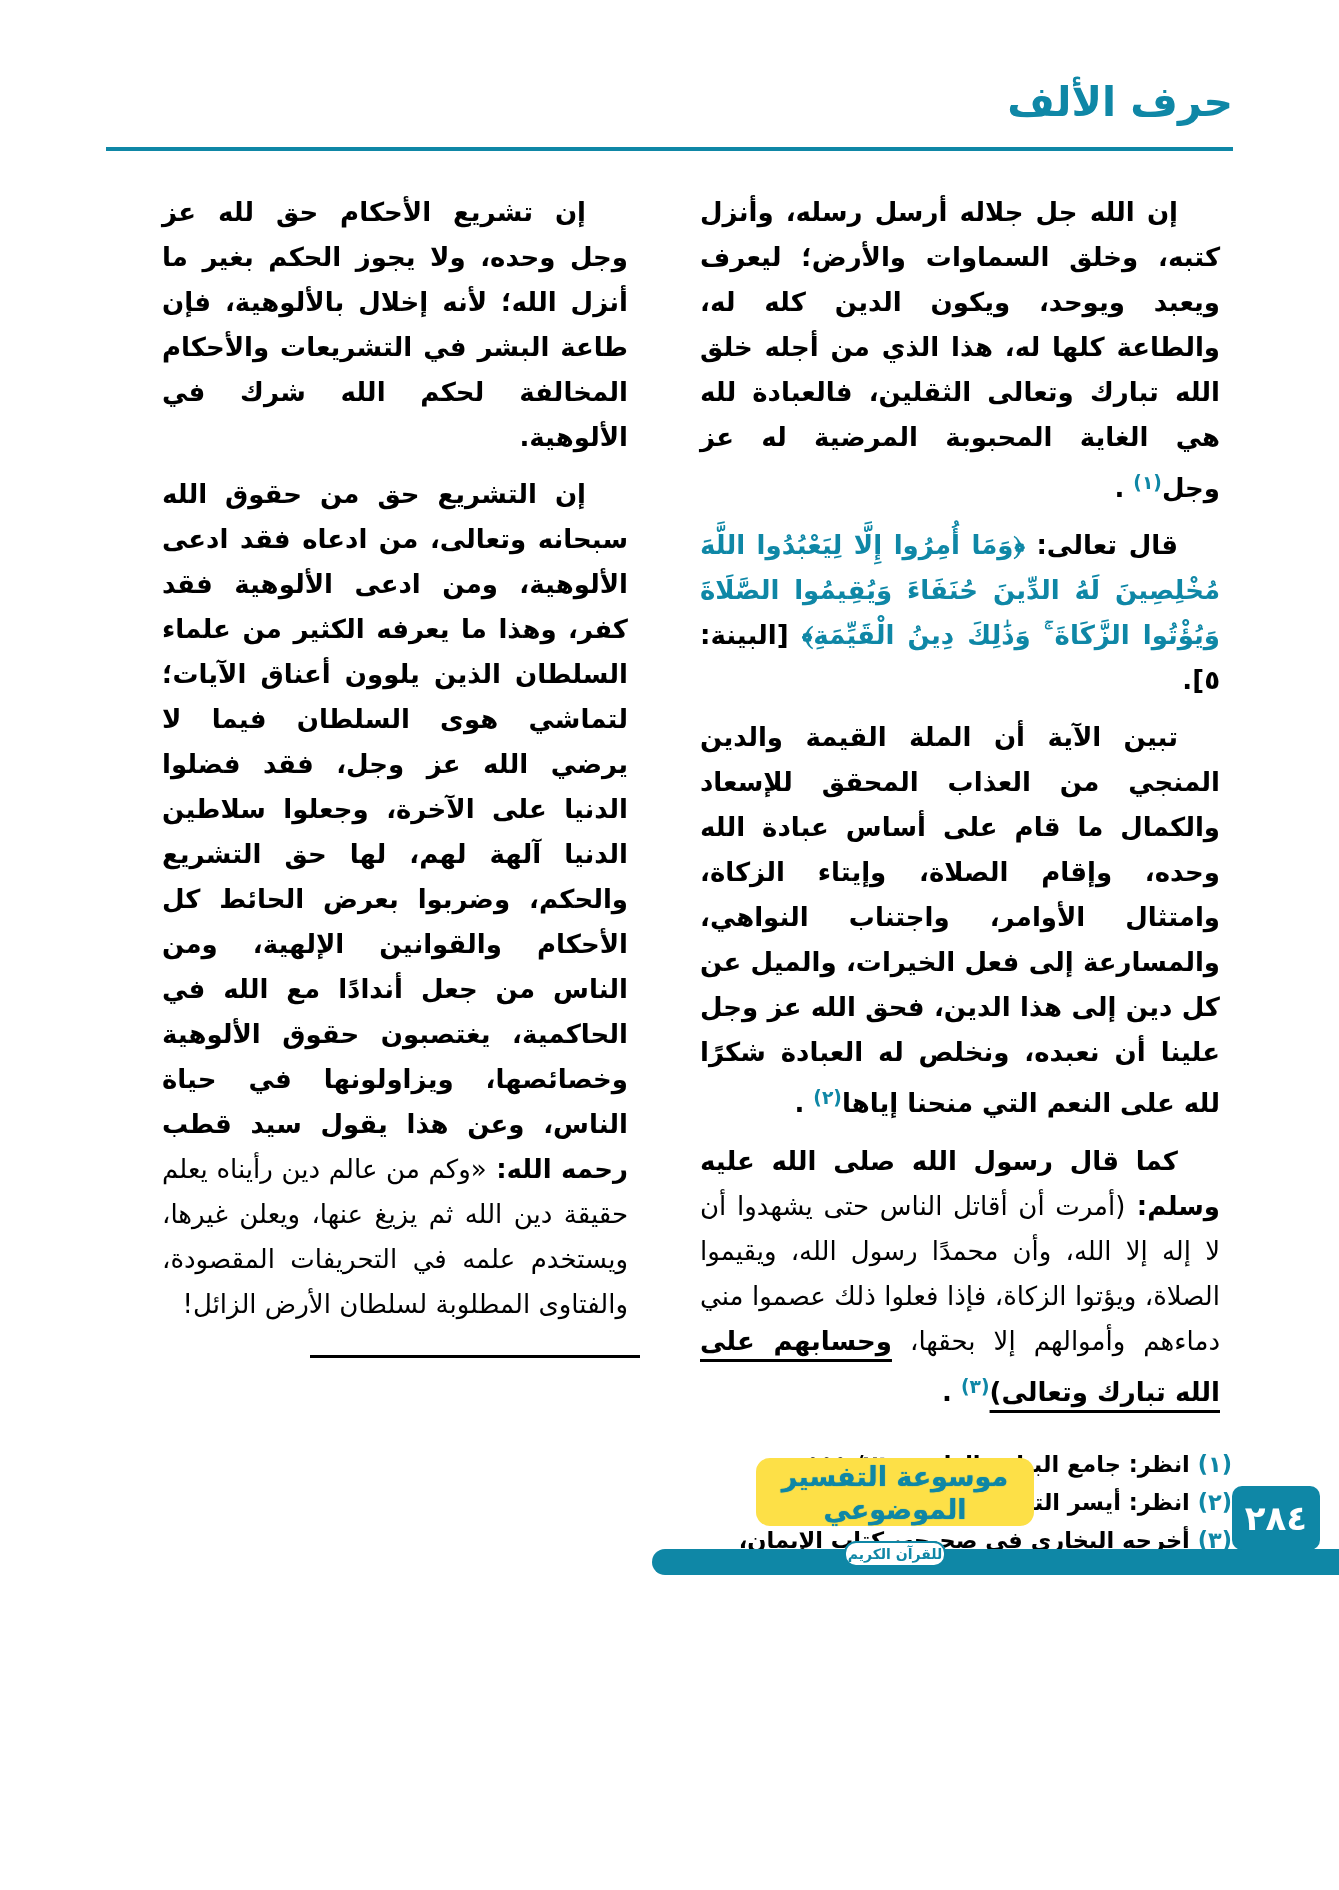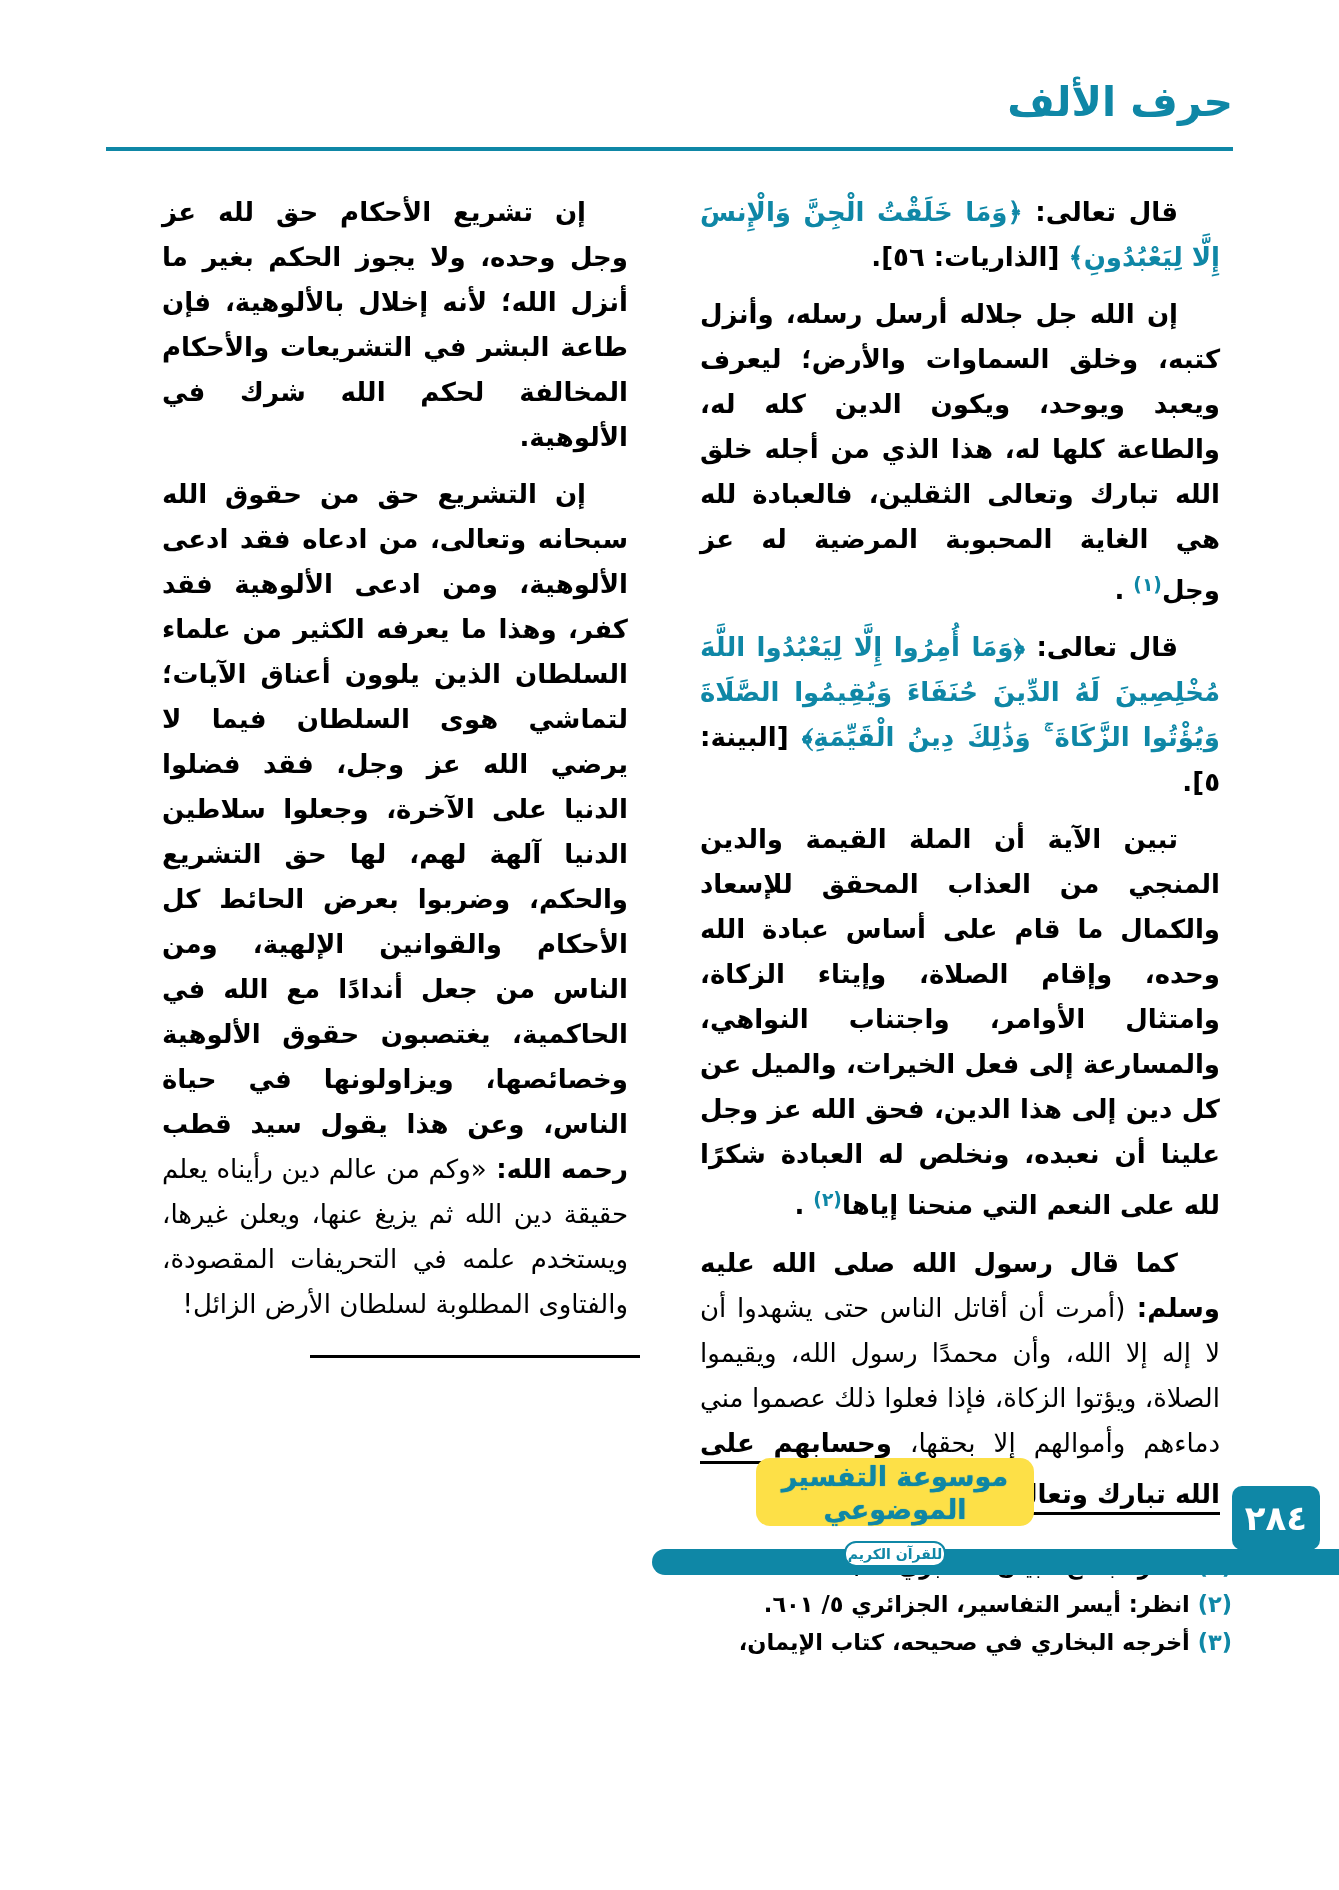--- a/index.html
+++ b/index.html
@@ -63,21 +63,20 @@
 <body>
 
 <div>
 
   <div class="header-title">حرف الألف</div>
 
   <div class="header-rule"></div>
 
   <div class="col col-right" dir="rtl">
     <div>
-        <p class="para"><span class="seg-plain">قال تعالى: </span><span class="seg-quran">﴿وَمَا خَلَقْتُ الْجِنَّ وَالْإِنسَ إِلَّا لِيَعْبُدُونِ﴾</span><span class="seg-plain"> [الذاريات: ٥٦].</span></p>
         <p class="para"><span class="seg-plain">إن الله جل جلاله أرسل رسله، وأنزل كتبه، وخلق السماوات والأرض؛ ليعرف ويعبد ويوحد، ويكون الدين كله له، والطاعة كلها له، هذا الذي من أجله خلق الله تبارك وتعالى الثقلين، فالعبادة لله هي الغاية المحبوبة المرضية له عز وجل</span><span class="seg-fnref">(١)</span><span class="seg-plain"> .</span></p>
         <p class="para"><span class="seg-plain">قال تعالى: </span><span class="seg-quran">﴿وَمَا أُمِرُوا إِلَّا لِيَعْبُدُوا اللَّهَ مُخْلِصِينَ لَهُ الدِّينَ حُنَفَاءَ وَيُقِيمُوا الصَّلَاةَ وَيُؤْتُوا الزَّكَاةَ ۚ وَذَٰلِكَ دِينُ الْقَيِّمَةِ﴾</span><span class="seg-plain"> [البينة: ٥].</span></p>
         <p class="para"><span class="seg-plain">تبين الآية أن الملة القيمة والدين المنجي من العذاب المحقق للإسعاد والكمال ما قام على أساس عبادة الله وحده، وإقام الصلاة، وإيتاء الزكاة، وامتثال الأوامر، واجتناب النواهي، والمسارعة إلى فعل الخيرات، والميل عن كل دين إلى هذا الدين، فحق الله عز وجل علينا أن نعبده، ونخلص له العبادة شكرًا لله على النعم التي منحنا إياها</span><span class="seg-fnref">(٢)</span><span class="seg-plain"> .</span></p>
         <p class="para"><span class="seg-plain">كما قال رسول الله صلى الله عليه وسلم: </span><span class="seg-hadith">(أمرت أن أقاتل الناس حتى يشهدوا أن لا إله إلا الله، وأن محمدًا رسول الله، ويقيموا الصلاة، ويؤتوا الزكاة، فإذا فعلوا ذلك عصموا مني دماءهم وأموالهم إلا بحقها، </span><span class="seg-hadith_u">وحسابهم على الله تبارك وتعالى)</span><span class="seg-fnref">(٣)</span><span class="seg-plain"> .</span></p>
       </div>
     <div class="footnotes">
         <p class="footnote"><span class="fn-marker">(١)</span><span> انظر: جامع البيان، الطبري ٢١/ ٥٥٥.</span></p>
         <p class="footnote"><span class="fn-marker">(٢)</span><span> انظر: أيسر التفاسير، الجزائري ٥/ ٦٠١.</span></p>
         <p class="footnote"><span class="fn-marker">(٣)</span><span> أخرجه البخاري في صحيحه، كتاب الإيمان،</span></p>
       </div>

